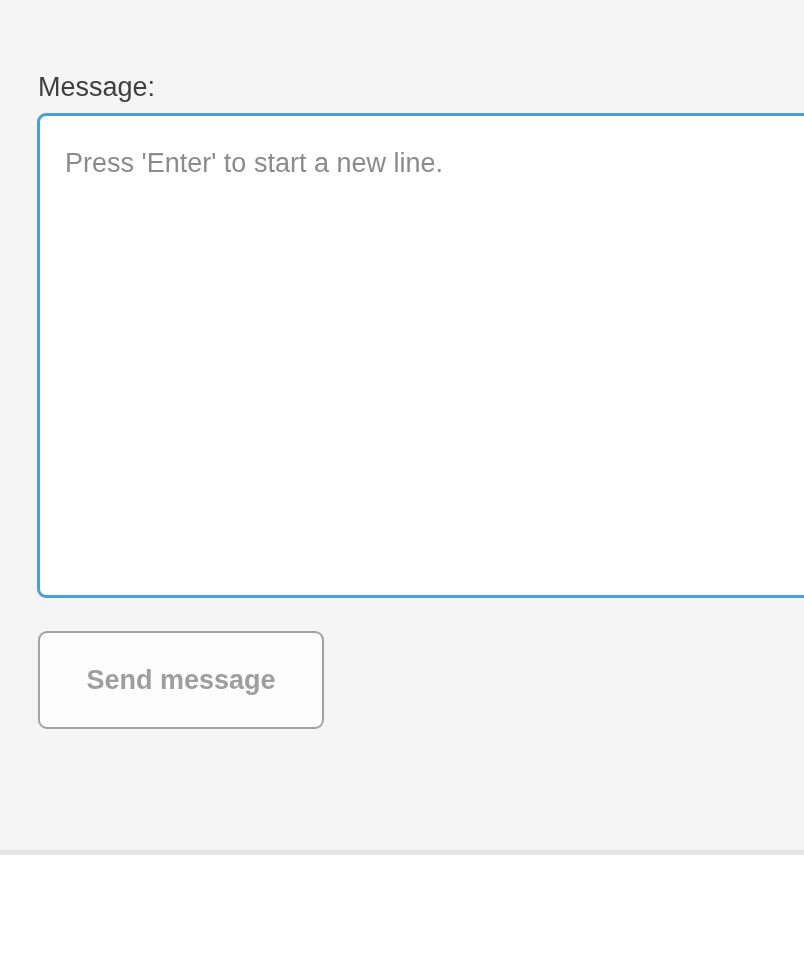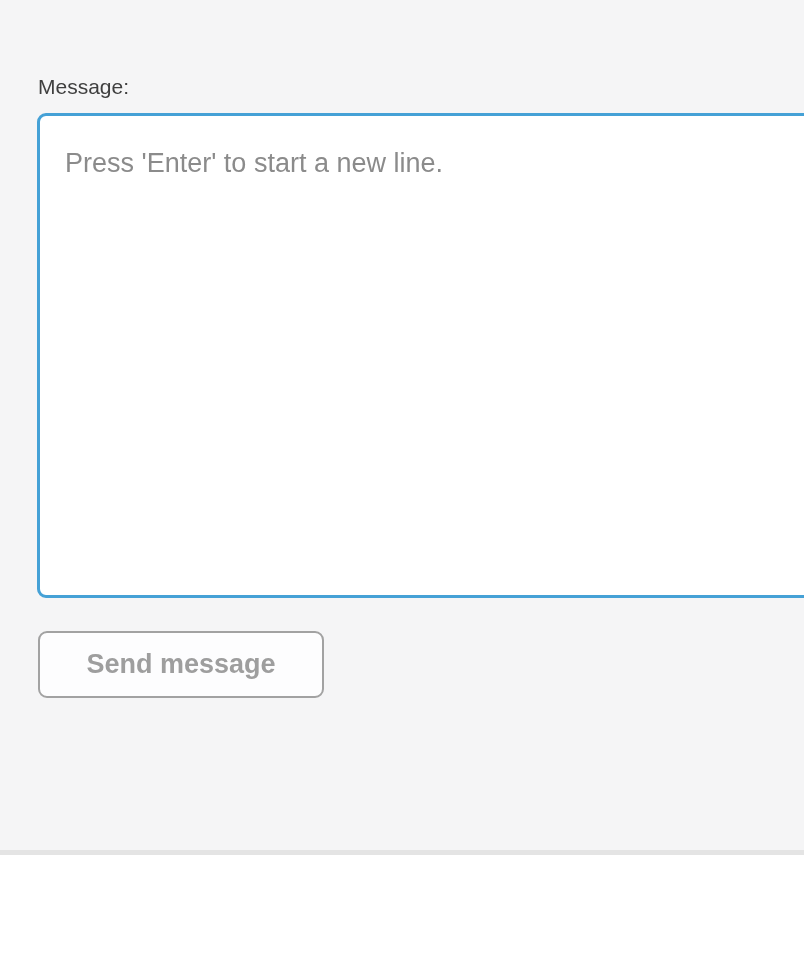--- a/index.html
+++ b/index.html
@@ -29,21 +29,21 @@
     position: relative;
     width: 804px;
     height: 850px;
     background: var(--background, #f5f5f6);
     overflow: hidden;
   }
   .message-label {
     position: absolute;
     left: 38px;
     top: 71px;
-    font-size: 21px;
+    font-size: 27px;
     line-height: 32px;
     color: var(--label-text, #3f3f3f);
   }
   .message-textarea {
     position: absolute;
     left: 37px;
     top: 113px;
     width: 820px;           
     height: 485px;
     border: 3px solid var(--textarea-border, #45a1d6);
@@ -60,21 +60,21 @@
   }
   .message-textarea::placeholder {
     color: var(--placeholder-text, #8b8b8b);
     opacity: 1;
   }
   .send-button {
     position: absolute;
     left: 38px;
     top: 631px;
     width: 286px;
-    height: 67px;
+    height: 98px;
     border: 2px solid var(--button-border, #a2a2a2);
     border-radius: 9px;
     background: var(--button-bg, #fdfdfe);
     color: var(--button-text, #9e9e9e);
     font-family: "Liberation Sans", "DejaVu Sans", sans-serif;
     font-size: 27px;
     font-weight: bold;
     text-align: center;
     cursor: default;
   }

